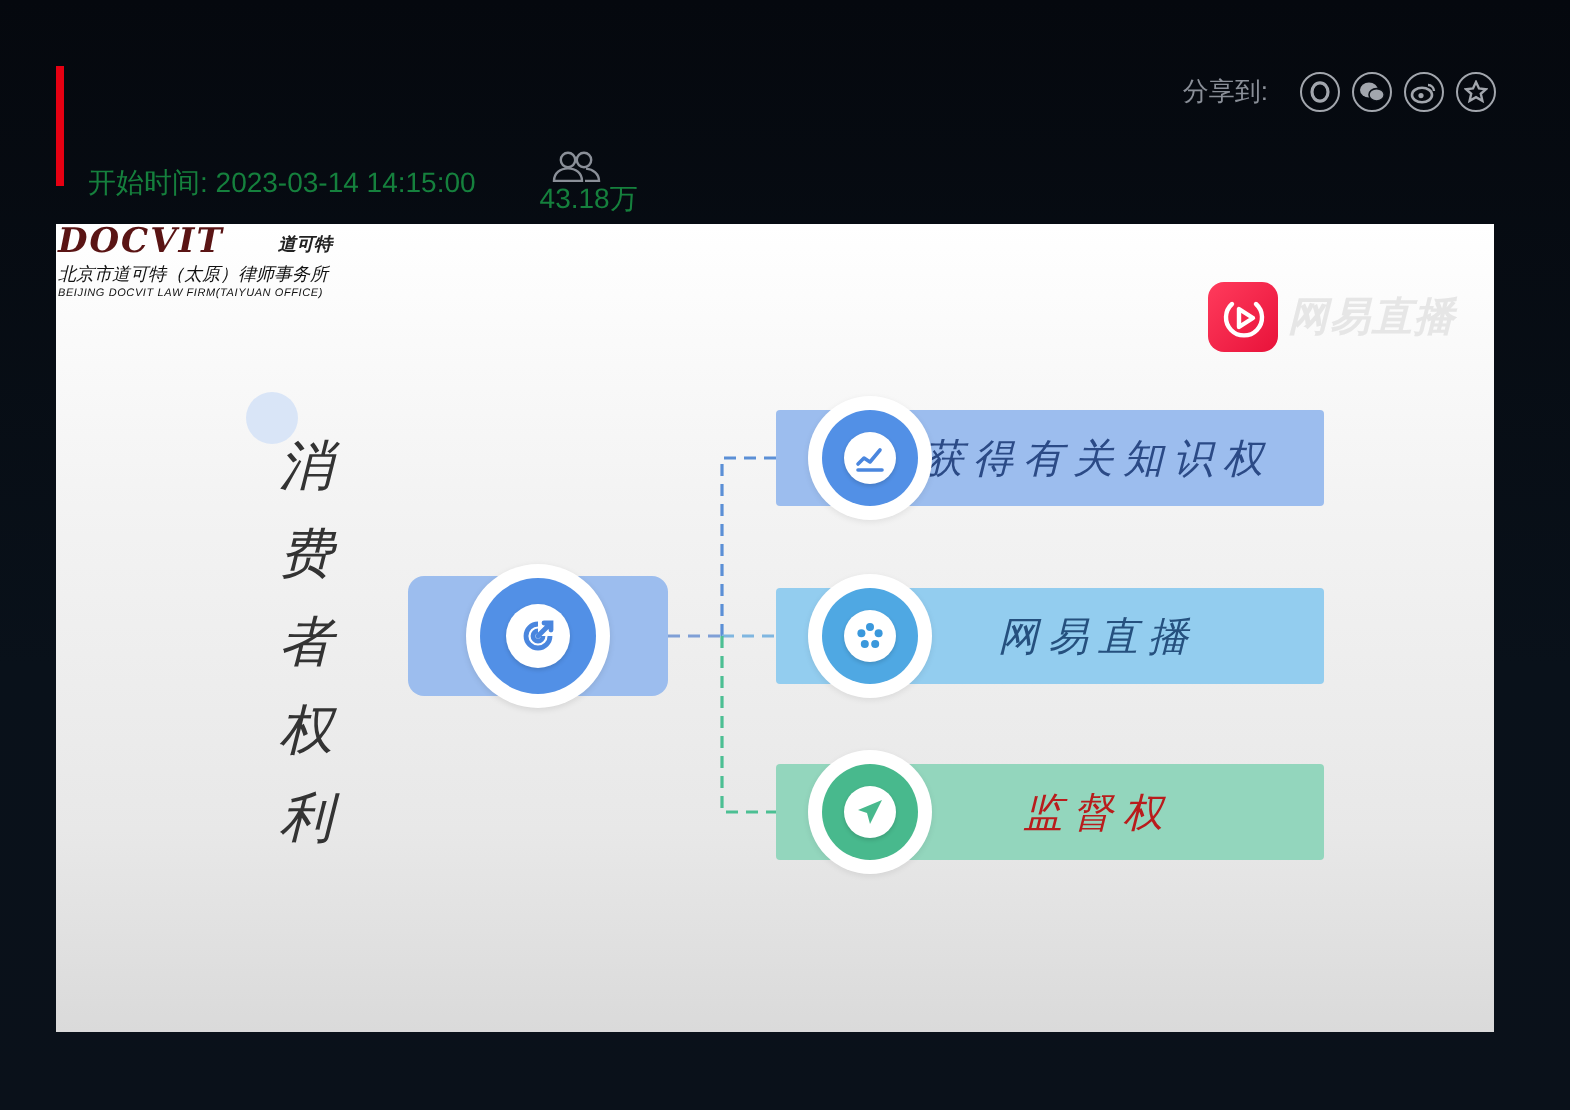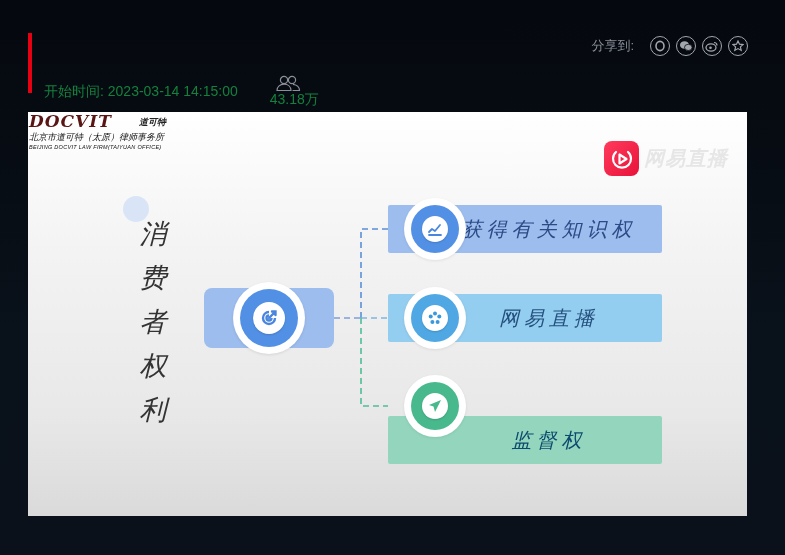--- a/index.html
+++ b/index.html
@@ -154,21 +154,21 @@
             <circle cx="8" cy="3.5" r="2"></circle>
             <circle cx="12.3" cy="6.6" r="2"></circle>
             <circle cx="10.6" cy="12" r="2"></circle>
             <circle cx="5.4" cy="12" r="2"></circle>
             <circle cx="3.7" cy="6.6" r="2"></circle>
           </svg>
       </div>
     </div>
   </div>
 
-  <div class="item-box" style="top:270px;background:#93d6bd;color:#0c4a6e;padding-left:48px;margin-top:34px;">
+  <div class="item-box" style="top:270px;background:#93d6bd;color:#b91c1c;padding-left:48px;">
     <span>监督权</span>
   </div>
   <div class="item-circle" style="top:263px;">
     <div class="inner" style="background:#48b98d;">
       <div class="white-disc" style="width:26px;height:26px;">
         <svg width="14" height="14" viewBox="0 0 14 14" fill="#48b98d">
             <path d="M13 1L1 6l4.5 1.5L7 13z"></path>
           </svg>
       </div>
     </div>

